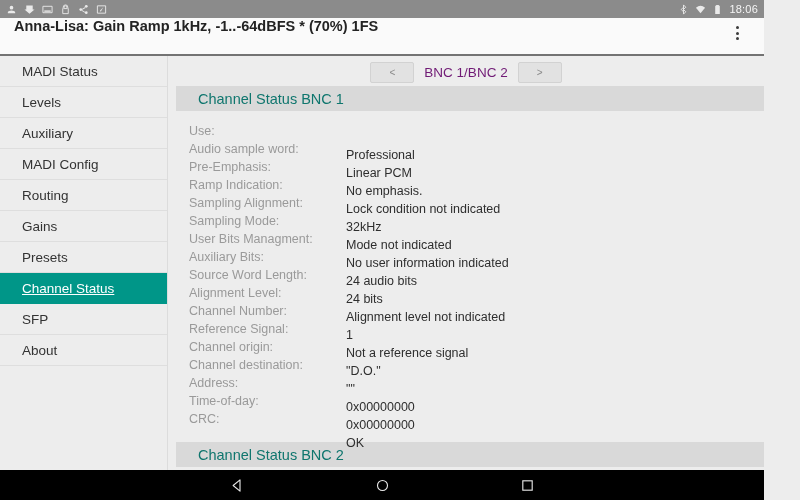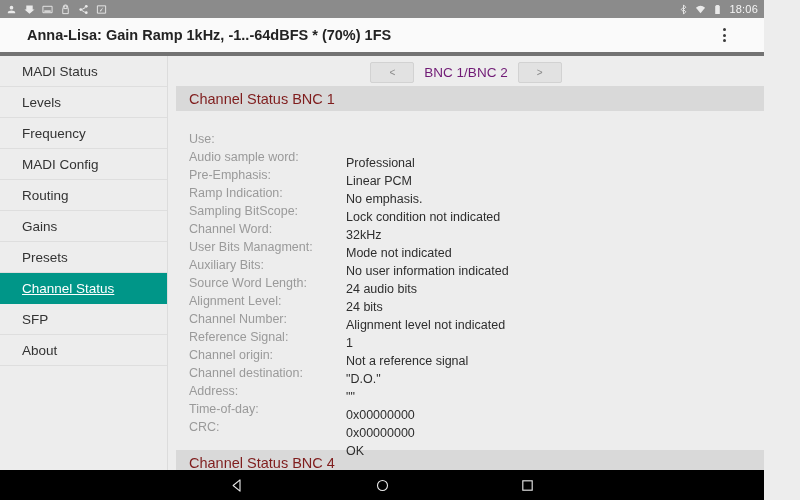--- a/index.html
+++ b/index.html
@@ -26,23 +26,23 @@
   }
   .sb-left { display: flex; align-items: center; gap: 7px; }
   .sb-right { margin-left: auto; display: flex; align-items: center; gap: 6px; }
   .sb-icon { width: 11px; height: 11px; display: block; fill: #eaeaea; }
   .sb-clock { font-size: 11px; color: #f5f5f5; letter-spacing: .2px; line-height: 1; }
 
   
   .appbar {
     height: 38px; flex: 0 0 38px;
     background: #fafafa;
-    display: flex; align-items: center;
-    padding: 0 27px;
-    border-bottom: 4px solid #737373;
+    display: flex; 
+    padding: 0 14px;
+    border-bottom: 2px solid #737373;
   }
   .app-title {
     font-size: 14.5px; font-weight: bold; color: #232323;
     white-space: nowrap; overflow: hidden;
   }
   .overflow-btn {
     margin-left: auto; width: 26px; height: 30px;
     display: flex; flex-direction: column;
     align-items: center; justify-content: center; gap: 2.5px;
     cursor: pointer;
@@ -111,25 +111,25 @@
 
   .scroller {
     flex: 1 1 auto; min-height: 0;
     overflow: hidden;
     padding-left: 8px;
   }
   .section-head {
     background: #d9d9d9;
     height: 25px;
     display: flex; align-items: center;
-    padding-left: 13px;
-    font-size: 14.5px; color: #7f1d1d;
+    padding-left: 22px;
+    font-size: 14.5px; color: #0f766e;
     margin-bottom: 1px;
   }
-  .rows { padding: 18px 0 4px 0; }
+  .rows { padding: 10px 0 4px 0; }
   .row {
     height: 18px;
     display: flex; align-items: center;
     font-size: 12.5px;
     padding-left: 13px;
   }
   .row .k { width: 157px; flex: 0 0 157px; color: #9a9a9a; }
   .row .v { color: #2e2e2e; margin-top: 47px; }
   .spacer { height: 10px; }
 
@@ -201,21 +201,21 @@
   <div class="body">
 
     <div class="sidebar" id="sidebar">
         <div class="side-item">
           <span>MADI Status</span>
         </div>
         <div class="side-item">
           <span>Levels</span>
         </div>
         <div class="side-item">
-          <span>Frequency</span>
+          <span>Auxiliary</span>
         </div>
         <div class="side-item">
           <span>MADI Config</span>
         </div>
         <div class="side-item">
           <span>Routing</span>
         </div>
         <div class="side-item">
           <span>Gains</span>
         </div>
@@ -252,25 +252,25 @@
             </div>
             <div class="row">
               <span class="k">Pre-Emphasis:</span>
               <span class="v">No emphasis.</span>
             </div>
             <div class="row">
               <span class="k">Ramp Indication:</span>
               <span class="v">Lock condition not indicated</span>
             </div>
             <div class="row">
-              <span class="k">Sampling BitScope:</span>
+              <span class="k">Sampling Alignment:</span>
               <span class="v">32kHz</span>
             </div>
             <div class="row">
-              <span class="k">Channel Word:</span>
+              <span class="k">Sampling Mode:</span>
               <span class="v">Mode not indicated</span>
             </div>
             <div class="row">
               <span class="k">User Bits Managment:</span>
               <span class="v">No user information indicated</span>
             </div>
             <div class="row">
               <span class="k">Auxiliary Bits:</span>
               <span class="v">24 audio bits</span>
             </div>
@@ -305,21 +305,21 @@
             <div class="row">
               <span class="k">Time-of-day:</span>
               <span class="v">0x00000000</span>
             </div>
             <div class="row">
               <span class="k">CRC:</span>
               <span class="v">OK</span>
             </div>
           </div>
           <div class="spacer"></div>
-          <div class="section-head">Channel Status BNC 4</div>
+          <div class="section-head">Channel Status BNC 2</div>
           <div class="rows">
             <div class="row">
               <span class="k">Use:</span>
               <span class="v">Professional</span>
             </div>
           </div>
         </div>
     </div>
   </div>
 

